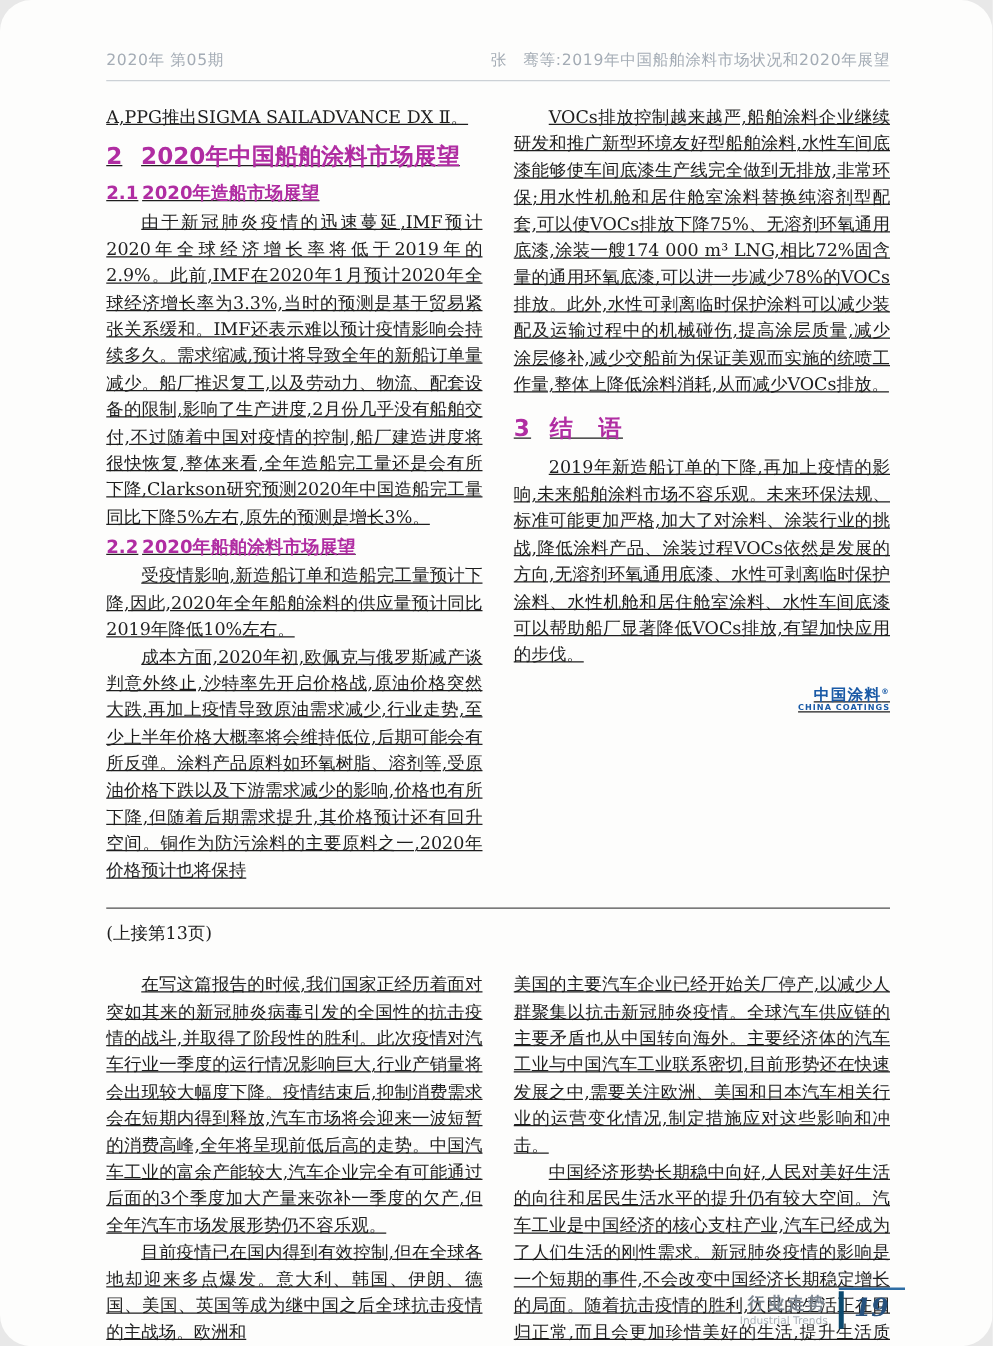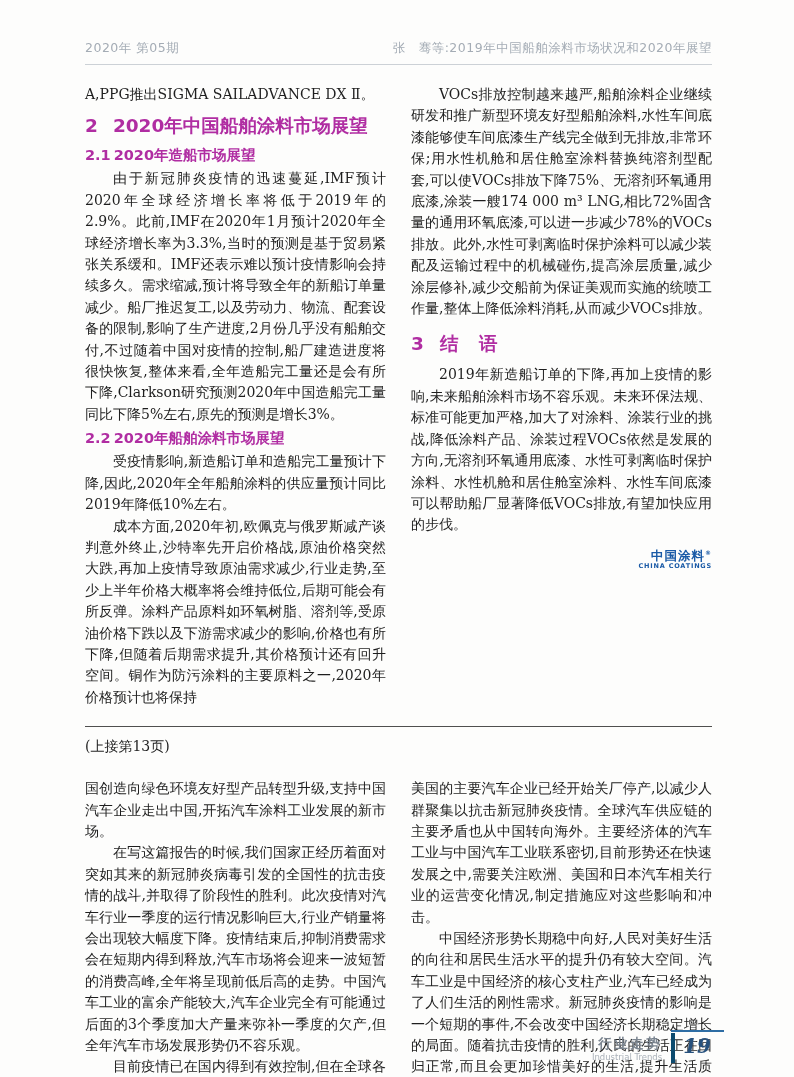--- a/index.html
+++ b/index.html
@@ -4,35 +4,36 @@
 <style>
   html,body{margin:0;padding:0;background:#e8e8e8;}
   .page{
     position:relative;
     width:794px;height:1077px;
     margin:0 auto;
     background:#fdfdfc;
     overflow:hidden;
     font-family:"DejaVu Serif","Liberation Serif",serif;
     color:#1e1e1e;
+    border-radius:25px;
   }
   
   .page-header{
     position:absolute;top:40px;left:85px;right:82px;
     display:flex;justify-content:space-between;align-items:flex-end;
     padding-bottom:7px;
     border-bottom:1px solid #ccd1d6;
     font-family:"DejaVu Sans","Liberation Sans",sans-serif;
     font-size:12.5px;color:#a4acb5;
     letter-spacing:.5px;
   }
   
   .content{position:absolute;top:84px;left:85px;right:82px;}
   .cols{display:flex;gap:25px;}
-  .col{flex:1;min-width:0;font-size:14px;line-height:21.4px;text-align:justify;}
+  .col{flex:1;min-width:0;font-size:14px;line-height:21.4px;text-align:justify;text-decoration:underline;}
   .col p{margin:0;}
   .col p.indent{text-indent:2em;}
   .h1{
     display:flex;align-items:baseline;gap:15px;
     font-family:"DejaVu Sans","Liberation Sans",sans-serif;
     font-weight:bold;font-size:18.5px;line-height:24px;
     color:#b02da2;margin:9px 0 7px;
     text-align:left;
   }
   .h2{
@@ -119,21 +120,20 @@
         </div>
       </div>
     </div>
 
     <hr class="divider">
     <p class="cont-note">(上接第13页)</p>
 
     <div class="cols">
 
       <div class="col">
-        <p>国创造向绿色环境友好型产品转型升级,支持中国汽车企业走出中国,开拓汽车涂料工业发展的新市场。</p>
         <p class="indent">在写这篇报告的时候,我们国家正经历着面对突如其来的新冠肺炎病毒引发的全国性的抗击疫情的战斗,并取得了阶段性的胜利。此次疫情对汽车行业一季度的运行情况影响巨大,行业产销量将会出现较大幅度下降。疫情结束后,抑制消费需求会在短期内得到释放,汽车市场将会迎来一波短暂的消费高峰,全年将呈现前低后高的走势。中国汽车工业的富余产能较大,汽车企业完全有可能通过后面的3个季度加大产量来弥补一季度的欠产,但全年汽车市场发展形势仍不容乐观。</p>
         <p class="indent">目前疫情已在国内得到有效控制,但在全球各地却迎来多点爆发。意大利、韩国、伊朗、德国、美国、英国等成为继中国之后全球抗击疫情的主战场。欧洲和</p>
       </div>
 
       <div class="col">
         <p>美国的主要汽车企业已经开始关厂停产,以减少人群聚集以抗击新冠肺炎疫情。全球汽车供应链的主要矛盾也从中国转向海外。主要经济体的汽车工业与中国汽车工业联系密切,目前形势还在快速发展之中,需要关注欧洲、美国和日本汽车相关行业的运营变化情况,制定措施应对这些影响和冲击。</p>
         <p class="indent"><span>中国经济形势长期稳中向好,人民对美好生活的向往和居民生活水平的提升仍有较大空间。汽车工业是中国经济的核心支柱产业,汽车已经成为了人们生活的刚性需求。新冠肺炎疫情的影响是一个短期的事件,不会改变中国经济长期稳定增长的局面。随着抗击疫情的胜利,人民的生活正在回归正常,而且会更加珍惜美好的生活,提升生活质量,增加出行和消费,长期看,汽车的需求会稳定增长。</span></p>
 
       </div>
     </div>

